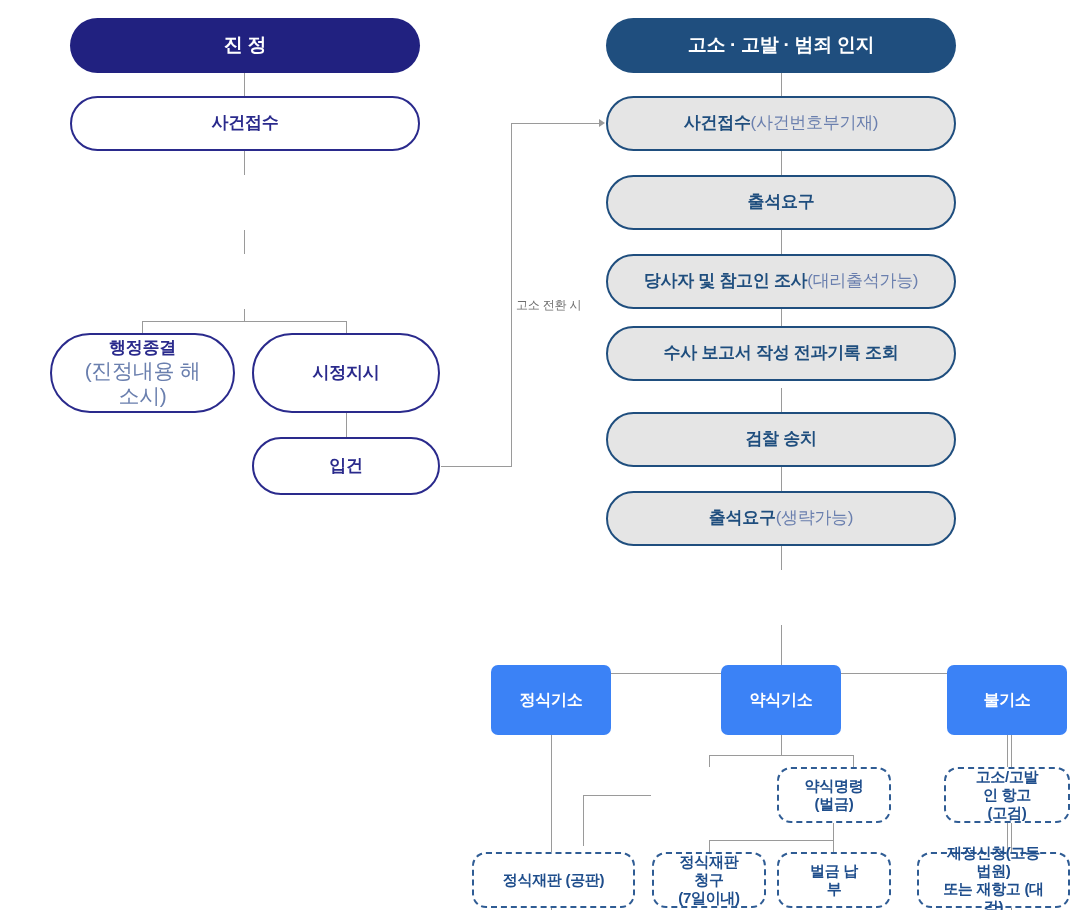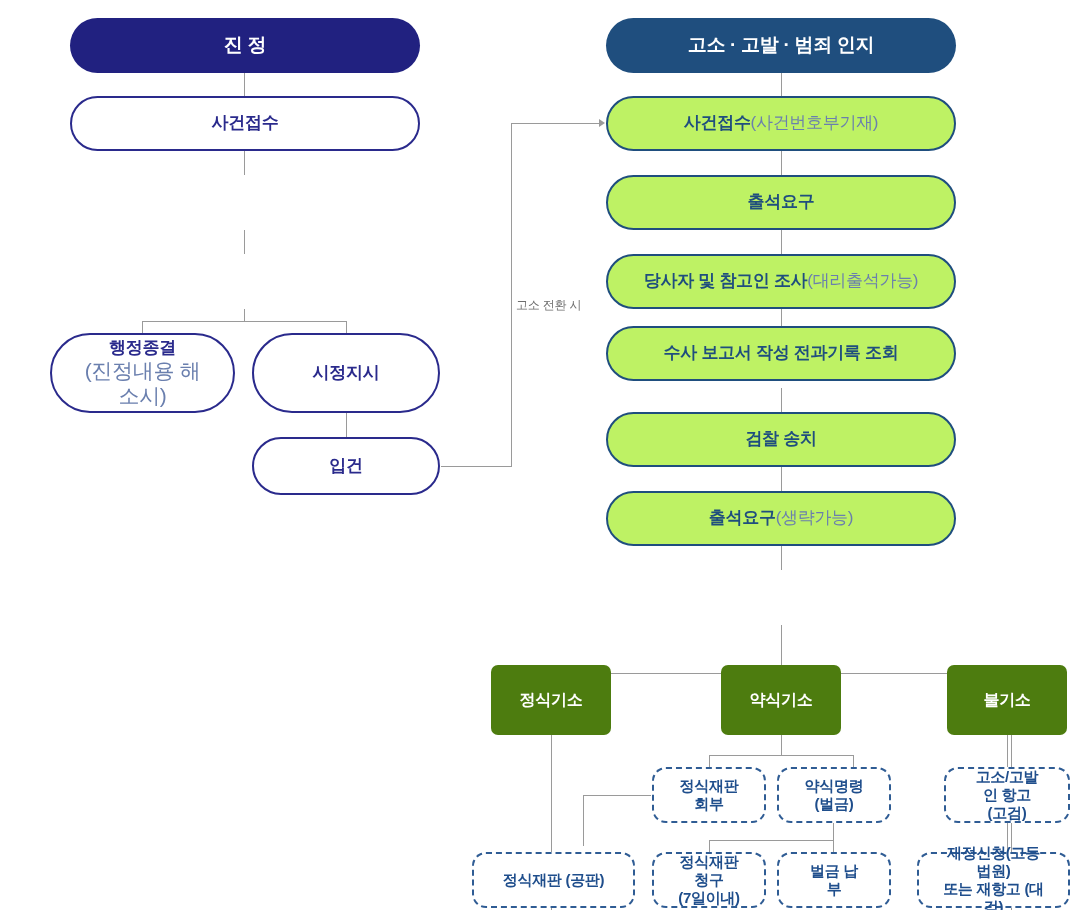--- a/index.html
+++ b/index.html
@@ -44,21 +44,21 @@
     border-radius:999px;
     background:#ffffff;
     color:#2a2a8c;
     font-weight:bold;
     font-size:17px;
   }
   
   .pill-steel{
     border:2px solid #1f4e7e;
     border-radius:999px;
-    background:#bef264;
+    background:#e5e5e5;
     color:#1f4e7e;
     font-weight:bold;
     font-size:17px;
   }
   
   .hdr-navy{
     background:#212180;
     border-radius:999px;
     color:#ffffff;
     font-weight:bold;
@@ -66,21 +66,21 @@
   }
   .hdr-steel{
     background:#1f4e7e;
     border-radius:999px;
     color:#ffffff;
     font-weight:bold;
     font-size:19px;
   }
   
   .rect-steel{
-    background:#4d7c0f;
+    background:#3b82f6;
     border-radius:7px;
     color:#ffffff;
     font-weight:bold;
     font-size:16px;
   }
   
   .dashed{
     border:2px dashed #2f5c94;
     border-radius:14px;
     background:#ffffff;
@@ -214,26 +214,20 @@
   </div>
 
   <div class="node rect-steel" style="left:721px;top:665px;width:120px;height:70px;">
     <span class="lbl">약식기소</span>
   </div>
 
   <div class="node rect-steel" style="left:947px;top:665px;width:120px;height:70px;">
     <span class="lbl">불기소</span>
   </div>
 
-  <div class="node dashed" style="left:652px;top:767px;width:114px;height:56px;">
-    <span class="lbl">
-        <span class="ln2b">정식재판</span>
-        <span class="ln2b">회부</span>
-      </span>
-  </div>
 
   <div class="node dashed" style="left:777px;top:767px;width:114px;height:56px;">
     <span class="lbl">
         <span class="ln2b">약식명령</span>
         <span class="ln2b">(벌금)</span>
       </span>
   </div>
 
   <div class="node dashed" style="left:944px;top:767px;width:126px;height:56px;">
     <span class="lbl">

